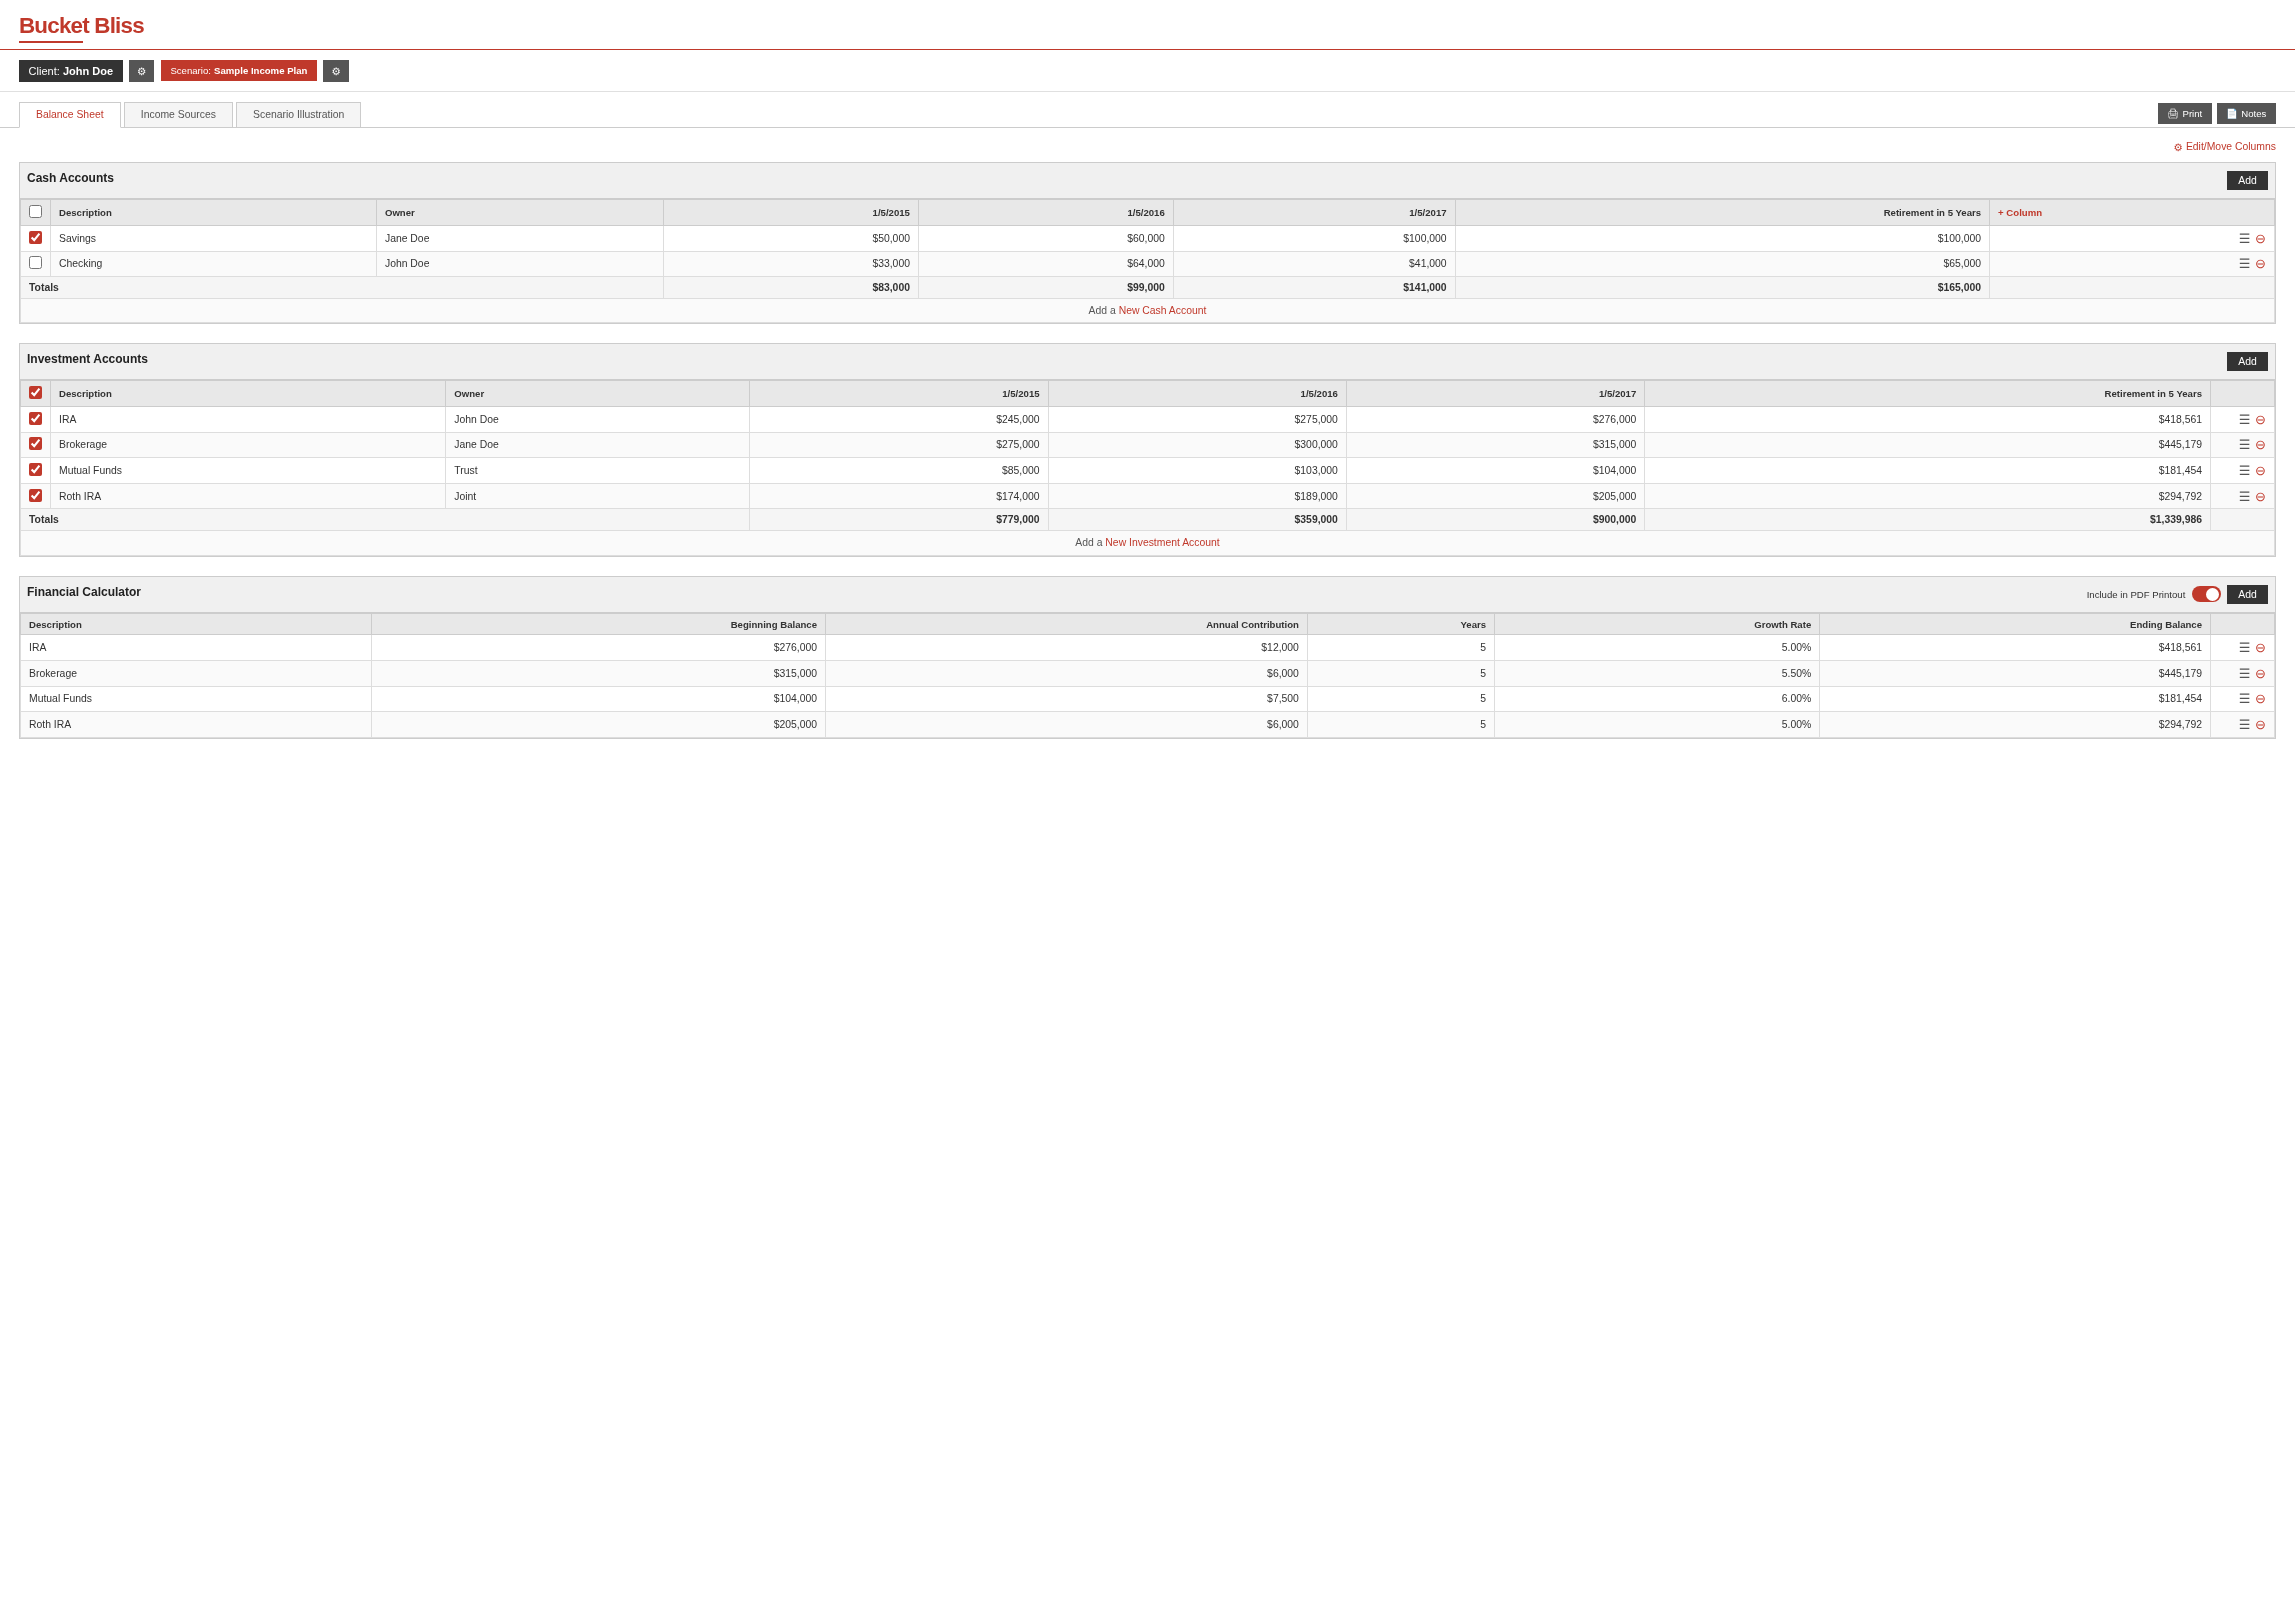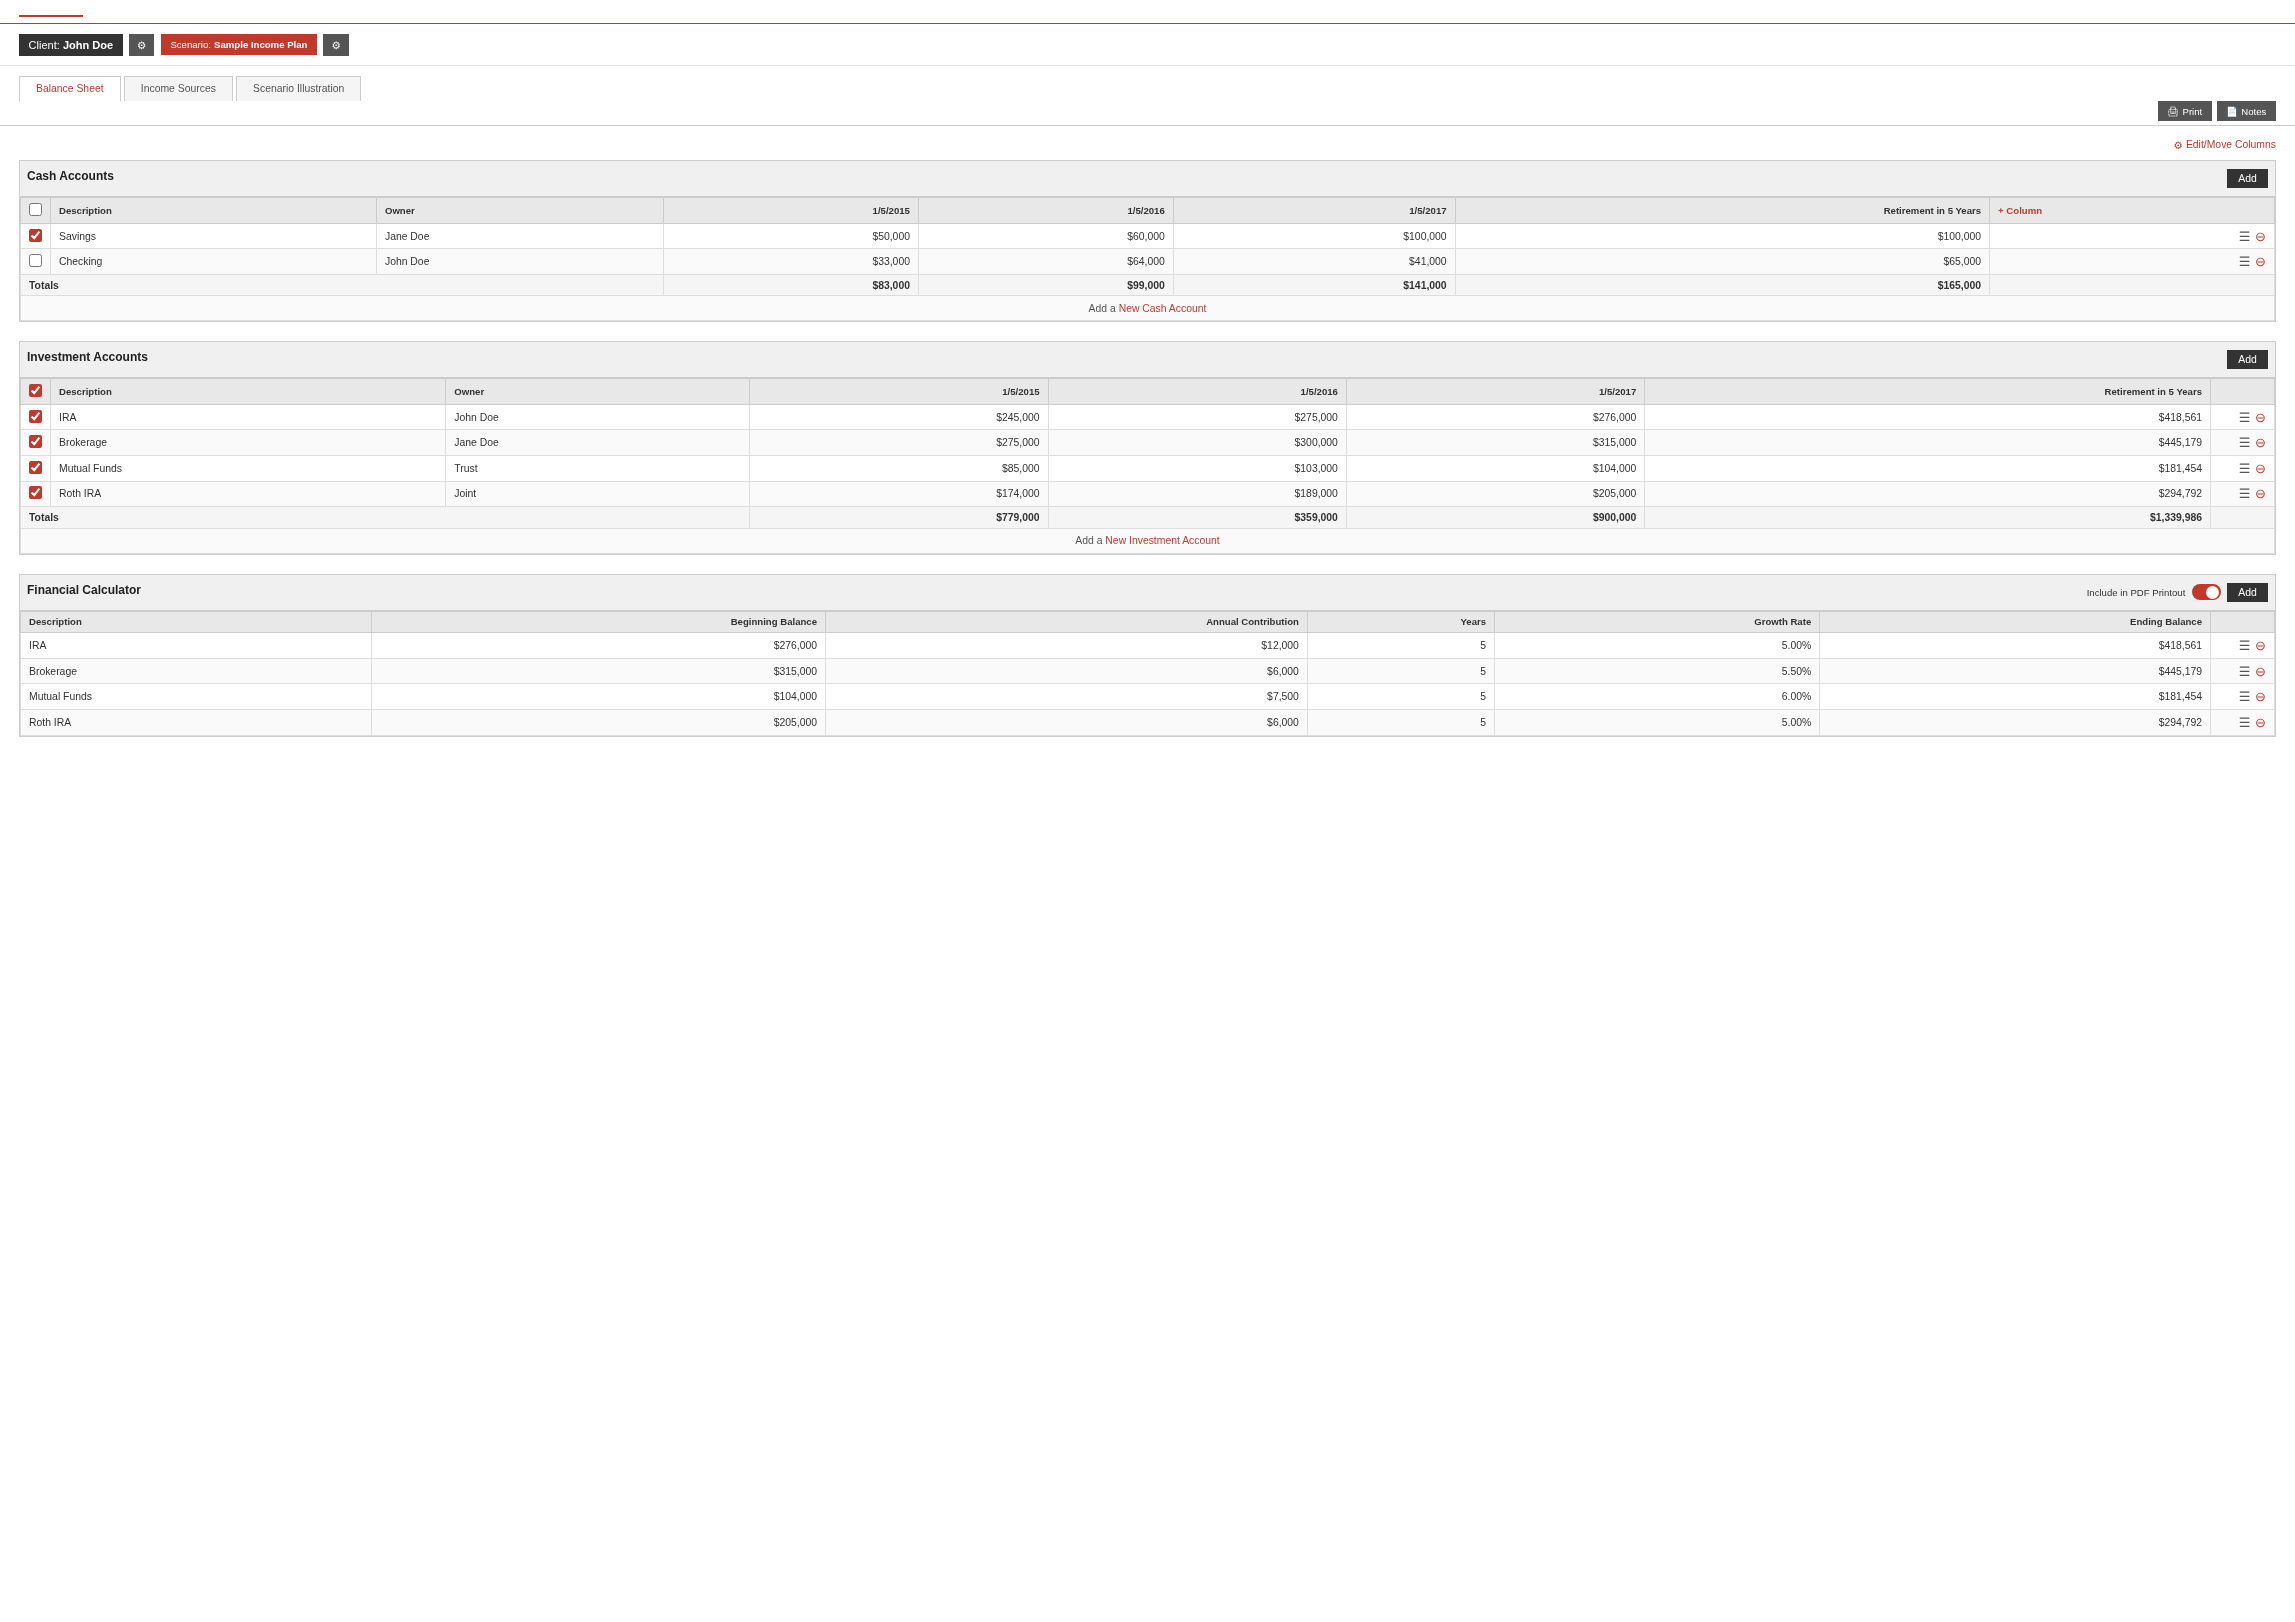--- a/index.html
+++ b/index.html
@@ -13,21 +13,21 @@
 
     
     .toolbar { padding: 9.6px 19px; display: flex; align-items: center; gap: 6.4px; border-bottom: 0.8px solid #e0e0e0; }
     .client-badge { background: #333; color: #fff; padding: 4.8px 9.6px; font-size: 11px; display: flex; align-items: center; gap: 3.2px; }
     .client-badge strong { font-weight: bold; }
     .scenario-badge { background: #c0392b; color: #fff; padding: 4.8px 9.6px; font-size: 9.6px; display: flex; align-items: center; gap: 3.2px; }
     .scenario-badge strong { font-weight: bold; }
     .gear-btn { background: #555; color: #fff; border: none; padding: 4.8px 8px; cursor: pointer; font-size: 10.4px; }
 
     
-    .tabs-bar { padding: 9.6px 19px 0 19px; display: flex; align-items: flex-start; border-bottom: 0.8px solid #ccc; flex-direction: column; }
+    .tabs-bar { padding: 9.6px 19px 0 19px; display: flex; align-items: flex-end; border-bottom: 0.8px solid #ccc; }
     .tabs { display: flex; gap: 3.2px; flex: 1; }
     .tab { padding: 6.4px 16px; border: 0.8px solid #ccc; background: #f5f5f5; cursor: pointer; font-size: 10.4px; color: #555; border-bottom: none; }
     .tab.active { background: #fff; color: #c0392b; border-bottom: 0.8px solid #fff; margin-bottom: -0.8px; }
     .tab-actions { display: flex; gap: 4.8px; margin-left: auto; align-items: center; margin-bottom: 3.2px; }
     .tab-action-btn { background: #555; color: #fff; border: none; padding: 4.8px 9.6px; cursor: pointer; font-size: 9.6px; display: flex; align-items: center; gap: 3.2px; }
 
     
     .main { padding: 13px 19px; }
 
     
@@ -60,20 +60,24 @@
 
     
     .fin-header-extra { display: flex; align-items: center; gap: 6.4px; font-size: 9.6px; }
     .toggle-on { width: 29px; height: 16px; background: #c0392b; border-radius: 8px; display: inline-flex; align-items: center; padding: 1.6px; cursor: pointer; }
     .toggle-knob { width: 13px; height: 13px; background: #fff; border-radius: 50%; margin-left: auto; }
   </style>
 </head>
 <body>
 
 <div class="header">
+  <div class="logo">
+    <span>Bucket</span>
+    <span style="color:#c0392b;">Bliss</span>
+  </div>
   <div class="logo-underline"></div>
 </div>
 
 <div class="toolbar">
   <div class="client-badge">
     <span>Client:</span>
     <strong>John Doe</strong>
   </div>
   <button class="gear-btn">⚙</button>
   <div class="scenario-badge">

